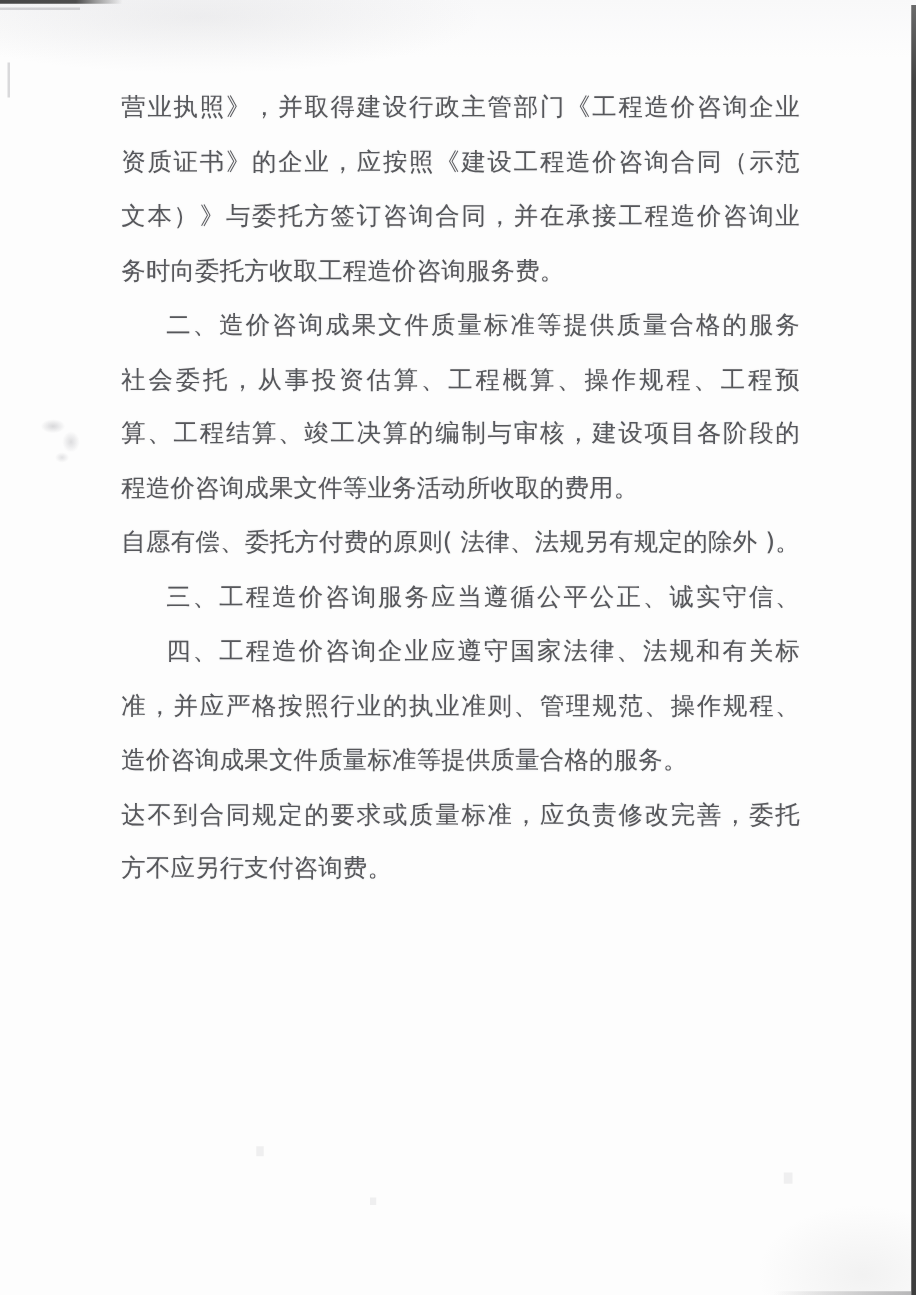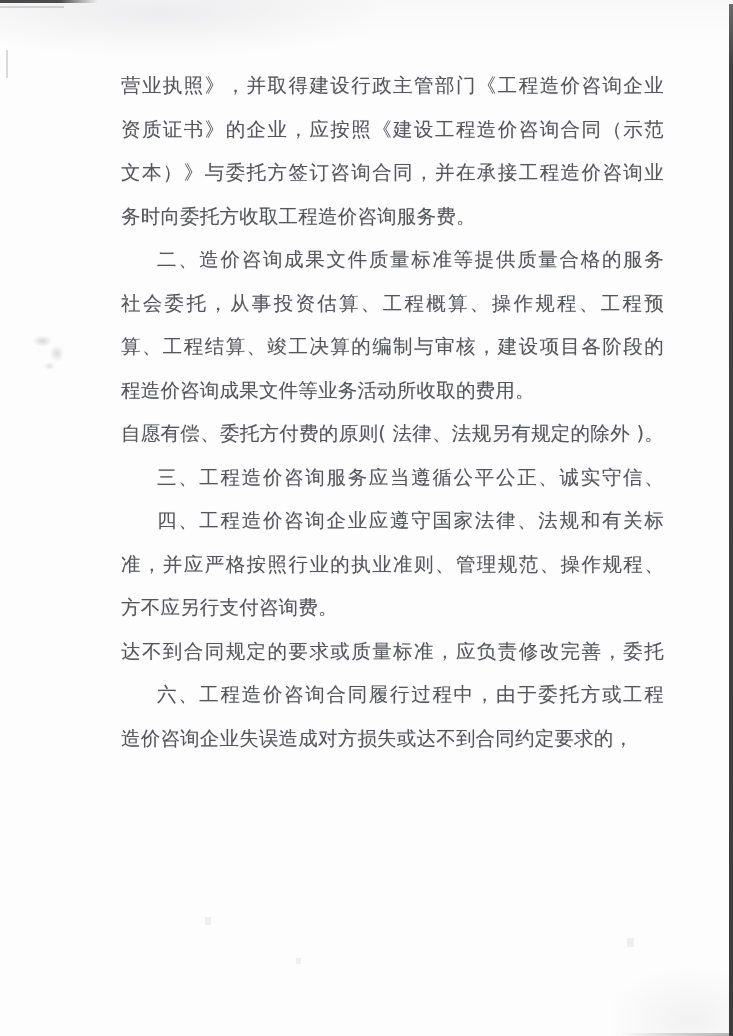--- a/index.html
+++ b/index.html
@@ -47,21 +47,20 @@
   .speck { position: absolute; background: rgba(120,120,125,0.10); }
   .speck1 { left: 205px; top: 917px; width: 6px; height: 8px; }
   .speck2 { left: 296px; top: 958px; width: 5px; height: 6px; }
   .speck3 { left: 627px; top: 938px; width: 7px; height: 9px; }
 
   
   .textblock {
     position: absolute;
     left: 97px; top: 64px;
     width: 543px;
-    margin-left: 24px;
   }
   .para { margin: 0; padding: 0; }
   .ln {
     height: 43.5px;
     line-height: 43.5px;
     font-size: 19.5px;
     color: #56575b;
     letter-spacing: 0.2px;
     text-shadow: 0 0 1px rgba(110,110,115,0.35);
     white-space: normal;
@@ -106,26 +105,23 @@
     </div>
 
     <div class="para">
       <div class="ln j">自愿有偿、委托方付费的原则( 法律、法规另有规定的除外 )。</div>
       <div class="ln j ind">三、工程造价咨询服务应当遵循公平公正、诚实守信、</div>
     </div>
 
     <div class="para">
       <div class="ln j ind">四、工程造价咨询企业应遵守国家法律、法规和有关标</div>
       <div class="ln j">准，并应严格按照行业的执业准则、管理规范、操作规程、</div>
+      <div class="ln">造价咨询成果文件质量标准等提供质量合格的服务。</div>
     </div>
 
     <div class="para">
+      <div class="ln j">达不到合同规定的要求或质量标准，应负责修改完善，委托</div>
       <div class="ln">方不应另行支付咨询费。</div>
-      <div class="ln j">达不到合同规定的要求或质量标准，应负责修改完善，委托</div>
     </div>
 
-    <div class="para">
-      <div class="ln j ind">六、工程造价咨询合同履行过程中，由于委托方或工程</div>
-      <div class="ln">造价咨询企业失误造成对方损失或达不到合同约定要求的，</div>
-    </div>
 
   </div>
 </div>
 
 </body></html>

